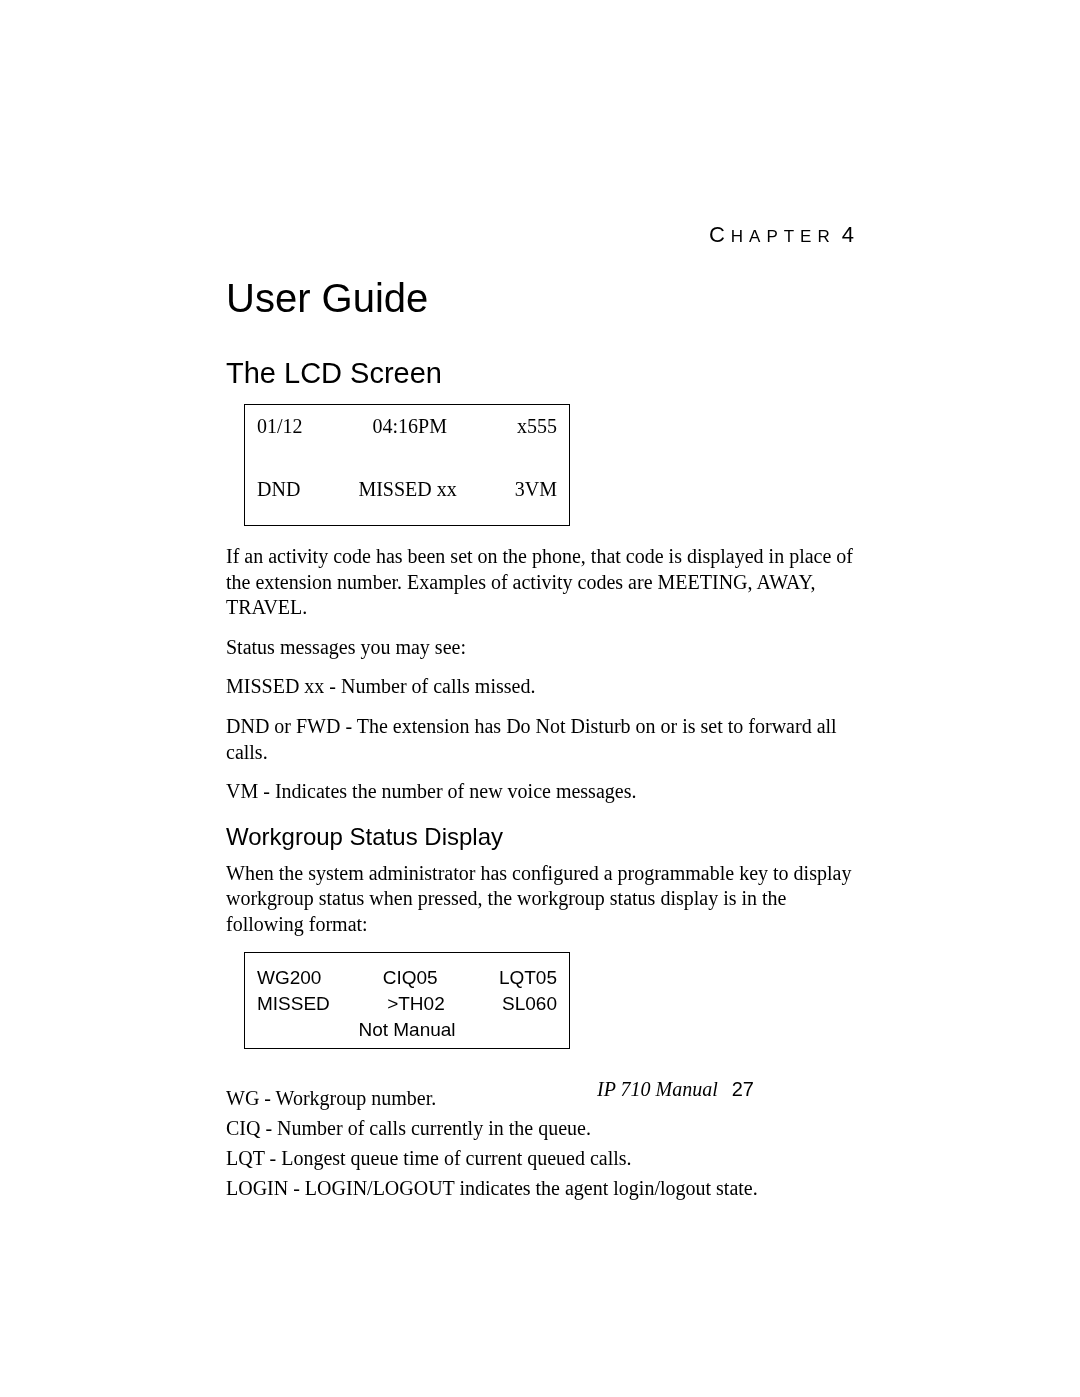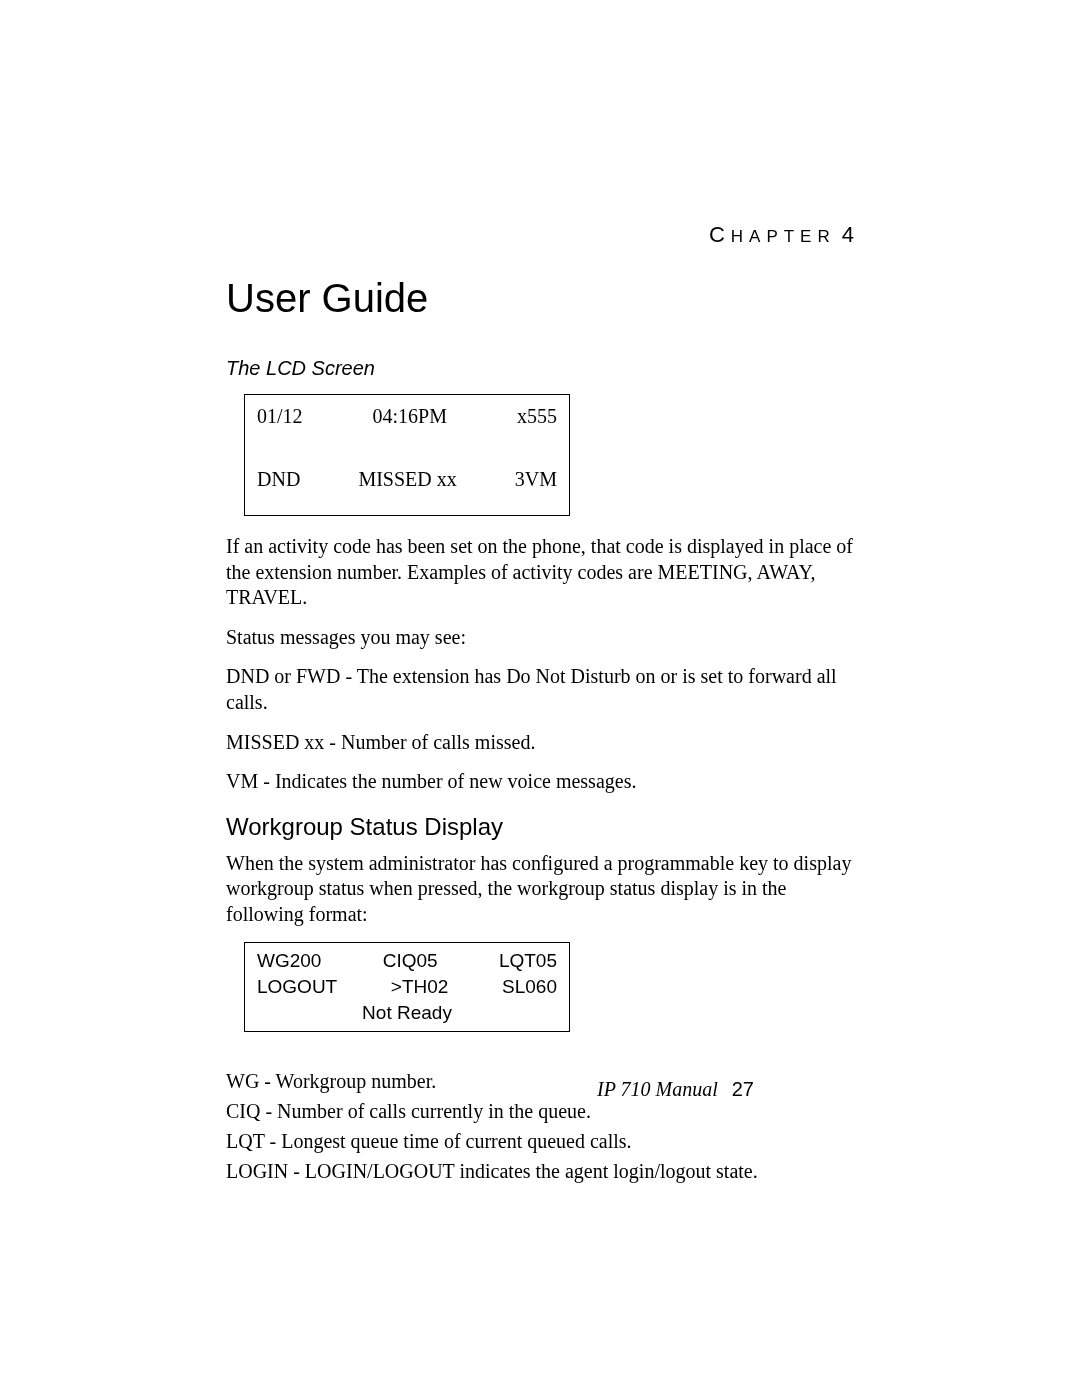--- a/index.html
+++ b/index.html
@@ -41,23 +41,22 @@
   }
   h1.title {
     font-family: Arial, Helvetica, sans-serif;
     font-weight: 400;
     font-size: 40px;
     margin: 0 0 36px 0;
   }
   h2.section {
     font-family: Arial, Helvetica, sans-serif;
     font-weight: 400;
-    font-size: 20px;
+    font-size: 29px;
     margin: 0 0 14px 0;
-    font-style: italic;
   }
   h3.subsection {
     font-family: Arial, Helvetica, sans-serif;
     font-weight: 400;
     font-size: 24px;
     margin: 18px 0 10px 0;
   }
   p.body {
     font-size: 20px;
     line-height: 1.28;
@@ -76,21 +75,21 @@
     display: flex;
     justify-content: space-between;
   }
   .lcd-row.spaced {
     margin-top: 40px;
   }
   .wg-box {
     border: 1.5px solid #000;
     margin: 8px 15px 34px 18px;
     width: 326px;
-    padding: 7px 12px 7px 12px;
+    padding: 14px 12px 7px 12px;
     font-family: Arial, Helvetica, sans-serif;
     font-size: 19px;
     box-sizing: border-box;
   }
   .wg-row {
     display: flex;
     justify-content: space-between;
     margin-bottom: 4px;
   }
   .wg-center {
@@ -141,40 +140,40 @@
       </div>
       <div class="lcd-row spaced">
         <span>DND</span>
         <span>MISSED xx</span>
         <span>3VM</span>
       </div>
     </div>
 
     <p class="body">If an activity code has been set on the phone, that code is displayed in place of the extension number. Examples of activity codes are MEETING, AWAY, TRAVEL.</p>
     <p class="body">Status messages you may see:</p>
+    <p class="body">MISSED xx - Number of calls missed.</p>
     <p class="body">DND or FWD - The extension has Do Not Disturb on or is set to forward all calls.</p>
-    <p class="body">MISSED xx - Number of calls missed.</p>
     <p class="body">VM - Indicates the number of new voice messages.</p>
 
     <h3 class="subsection">Workgroup Status Display</h3>
 
     <p class="body">When the system administrator has configured a programmable key to display workgroup status when pressed, the workgroup status display is in the following format:</p>
 
     <div class="wg-box">
       <div class="wg-row">
         <span>WG200</span>
         <span>CIQ05</span>
         <span>LQT05</span>
       </div>
       <div class="wg-row">
-        <span>LOGOUT</span>
+        <span>MISSED</span>
         <span>&gt;TH02</span>
         <span>SL060</span>
       </div>
-      <div class="wg-center">Not Ready</div>
+      <div class="wg-center">Not Manual</div>
     </div>
 
     <p class="def">WG - Workgroup number.</p>
     <p class="def">CIQ - Number of calls currently in the queue.</p>
     <p class="def">LQT - Longest queue time of current queued calls.</p>
     <p class="def">LOGIN - LOGIN/LOGOUT indicates the agent login/logout state.</p>
 
   </div>
 
   <div class="footer">

